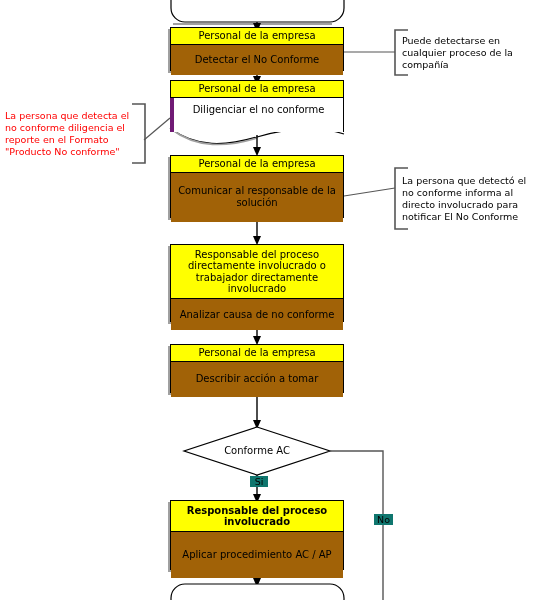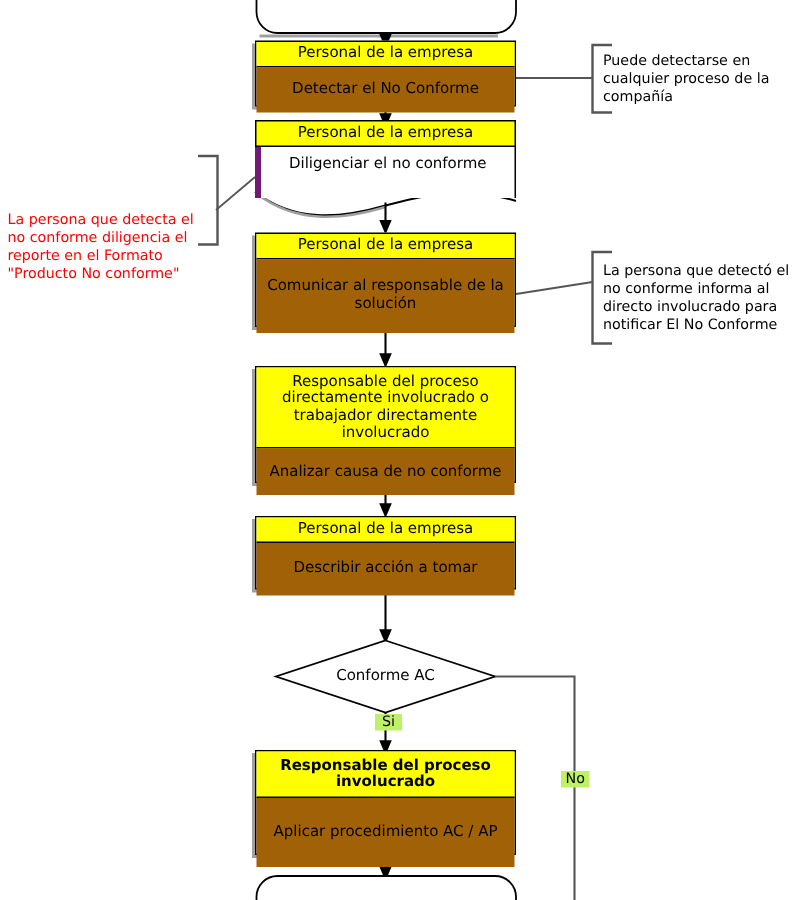--- a/index.html
+++ b/index.html
@@ -51,26 +51,26 @@
   }
 
   
   .note{
     position:absolute;box-sizing:border-box;
     font-size:9.5px;line-height:12px;text-align:left;
     color:#000;background:transparent;
     display:flex;align-items:center;justify-content:center;
     padding:1px 3px;
   }
-  .note.red{color:#ff0000;margin-top:31px;}
+  .note.red{color:#ff0000;}
 
   
   .elabel{
     position:absolute;font-size:9.5px;line-height:11px;color:#000;
-    background:#bef264;padding:0 1px;text-align:center;
+    background:#0f766e;padding:0 1px;text-align:center;
   }
 
   
   .dlabel{
     position:absolute;font-size:10px;line-height:12px;color:#000;
     text-align:center;width:120px;
   }
 </style>
 </head>
 <body>

